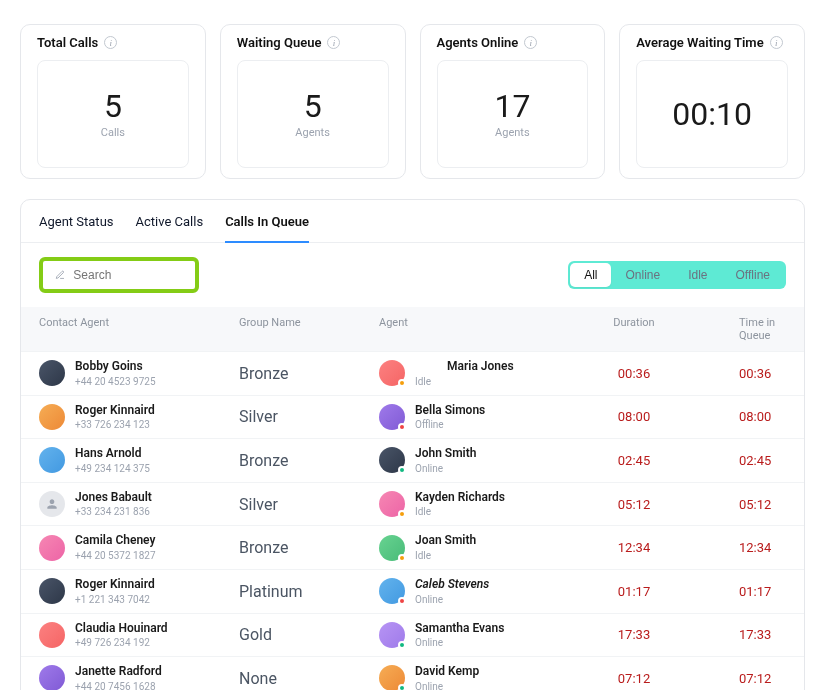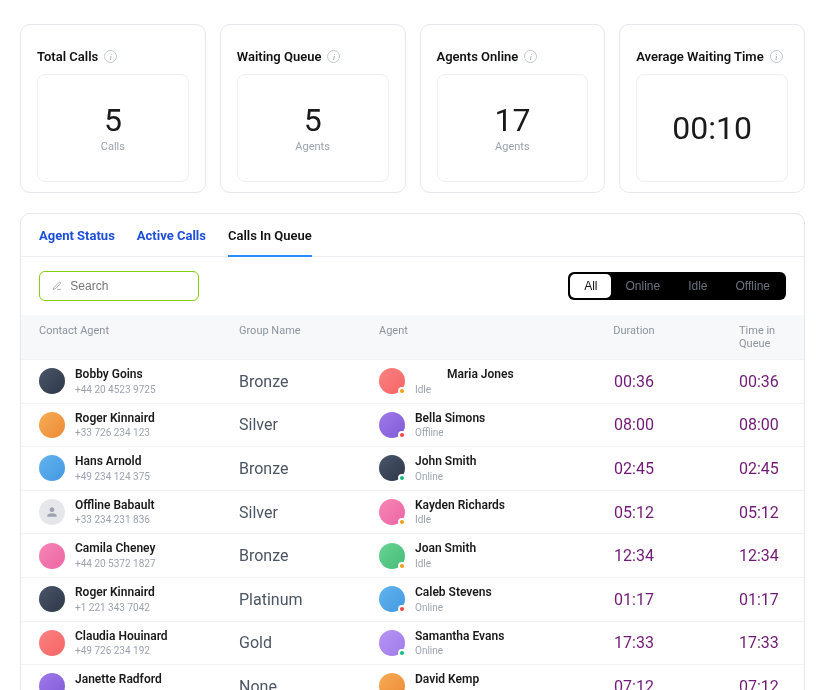--- a/index.html
+++ b/index.html
@@ -1,32 +1,32 @@
 <!DOCTYPE html>
 <html><head>
 <meta charset="utf-8">
 <style>
   *{box-sizing:border-box;margin:0;padding:0;}
   body{font-family:-apple-system,BlinkMacSystemFont,"Segoe UI",Roboto,Arial,sans-serif;background:#fff;color:#1a1a1a;padding:24px 20px;font-size:13px;}
   .stats-row{display:flex;gap:14px;margin-bottom:20px;}
-  .stat-card{flex:1;border:1px solid #e5e7eb;border-radius:10px;padding:24px 16px 10px;}
+  .stat-card{flex:1;border:1px solid #e5e7eb;border-radius:10px;padding:10px 16px 10px;}
   .stat-title{display:flex;align-items:center;gap:6px;font-size:13px;font-weight:600;color:#111;}
   .info-circle{width:13px;height:13px;border-radius:50%;border:1px solid #c2c8d0;display:inline-flex;align-items:center;justify-content:center;font-size:9px;color:#9ca3af;font-weight:400;font-style:italic;font-family:Georgia,serif;}
   .stat-inner{border:1px solid #eceef1;border-radius:8px;margin-top:10px;height:108px;display:flex;flex-direction:column;align-items:center;justify-content:center;}
   .stat-val{font-size:32px;font-weight:400;line-height:1;}
   .stat-sub{font-size:11px;color:#9ca3af;margin-top:4px;}
   .panel{border:1px solid #e5e7eb;border-radius:10px;}
   .tabs{display:flex;gap:22px;padding:14px 18px 0;border-bottom:1px solid #eceef1;}
-  .tab{font-size:13px;color:#1d4ed8;padding-bottom:12px;cursor:pointer;font-weight:700;}
+  .tab{font-size:13px;color:#0f172a;padding-bottom:12px;cursor:pointer;font-weight:400;}
   .tab.active{color:#111;font-weight:600;border-bottom:2px solid #2d8cff;margin-bottom:-1px;}
   .ctrl-row{display:flex;align-items:center;justify-content:space-between;padding:14px 18px;}
-  .search{display:flex;align-items:center;gap:8px;border:1px solid #84cc16;border-radius:6px;padding:7px 12px;width:160px;}
+  .search{display:flex;align-items:center;gap:8px;border:4px solid #84cc16;border-radius:6px;padding:7px 12px;width:160px;}
   .search svg{width:12px;height:12px;color:#9ca3af;}
   .search input{border:none;outline:none;font-size:12px;color:#6b7280;width:100%;background:transparent;}
-  .seg{display:flex;background:#000000;border-radius:6px;padding:2px;}
+  .seg{display:flex;background:#5eead4;border-radius:6px;padding:2px;}
   .seg button{border:none;background:transparent;font-size:12px;color:#6b7280;padding:5px 14px;border-radius:5px;cursor:pointer;}
   .seg button.active{background:#fff;color:#111;box-shadow:0 1px 2px rgba(0,0,0,.06);}
   .thead{display:grid;grid-template-columns:200px 140px 190px 130px 1fr;gap:0;padding:9px 18px;background:#f7f8fa;font-size:11px;color:#8d949e;}
   .thead div:nth-child(4){text-align:center;}
   .thead div:nth-child(5){text-align:left;padding-left:40px;}
   .row{display:grid;grid-template-columns:200px 140px 190px 130px 1fr;align-items:center;padding:7px 18px;border-top:1px solid #f1f3f5;}
   .contact,.agent{display:flex;align-items:center;gap:10px;}
   .av{width:26px;height:26px;border-radius:50%;background:#d1d5db;display:flex;align-items:center;justify-content:center;overflow:hidden;flex-shrink:0;}
   .av.hue1{background:linear-gradient(135deg,#4a5568,#2d3748);}
   .av.hue2{background:linear-gradient(135deg,#f6ad55,#ed8936);}
@@ -34,21 +34,21 @@
   .av.hue4{background:#e5e7eb;color:#9ca3af;font-size:14px;}
   .av.hue5{background:linear-gradient(135deg,#fc8181,#f56565);}
   .av.hue6{background:linear-gradient(135deg,#63b3ed,#4299e1);}
   .av.hue7{background:linear-gradient(135deg,#f687b3,#ed64a6);}
   .av.hue8{background:linear-gradient(135deg,#68d391,#48bb78);}
   .av.hue9{background:linear-gradient(135deg,#b794f4,#9f7aea);}
   .person-icon{width:14px;height:14px;fill:#9ca3af;}
   .nm{font-size:12px;font-weight:600;line-height:1.3;}
   .sub{font-size:10px;color:#9ca3af;line-height:1.3;}
   .grp{font-size:16px;color:#4b5563;}
-  .dur,.tiq{font-size:16px;color:#701a75;}
+  .dur,.tiq{font-size:13px;color:#b91c1c;}
   .dur{text-align:center;}
   .tiq{text-align:left;padding-left:40px;}
   .agent-wrap{position:relative;}
   .status-dot{position:absolute;bottom:-1px;right:-1px;width:8px;height:8px;border-radius:50%;border:2px solid #fff;}
   .status-dot.idle{background:#f59e0b;}
   .status-dot.online{background:#10b981;}
   .status-dot.offline{background:#ef4444;}
 </style>
 </head>
 <body>
@@ -199,21 +199,21 @@
     <div class="tiq">02:45</div>
       </div>
       <div class="row">
     <div class="contact">
       <div class="av hue4">
             <svg class="person-icon" viewBox="0 0 24 24">
               <path d="M12 12c2.2 0 4-1.8 4-4s-1.8-4-4-4-4 1.8-4 4 1.8 4 4 4zm0 2c-2.7 0-8 1.3-8 4v2h16v-2c0-2.7-5.3-4-8-4z"></path>
             </svg>
           </div>
       <div>
-            <div class="nm">Offline Babault</div>
+            <div class="nm">Jones Babault</div>
       <div class="sub">+33 234 231 836</div>
           </div>
     </div>
     <div class="grp">Silver</div>
     <div class="agent">
       <div class="agent-wrap">
             <div class="av hue7"></div>
             <span class="status-dot idle"></span>
           </div>
       <div>
@@ -260,21 +260,21 @@
       <div class="sub">+1 221 343 7042</div>
           </div>
     </div>
     <div class="grp">Platinum</div>
     <div class="agent">
       <div class="agent-wrap">
             <div class="av hue6"></div>
             <span class="status-dot offline"></span>
           </div>
       <div>
-        <div style="display:flex;align-items:flex-start;">
+        <div style="display:flex;align-items:flex-start;font-style:italic;">
           <span class="nm">Caleb Stevens</span>
 
         </div>
         <div class="sub">Online</div>
       </div>
     </div>
     <div class="dur">01:17</div>
     <div class="tiq">01:17</div>
       </div>
       <div class="row">

